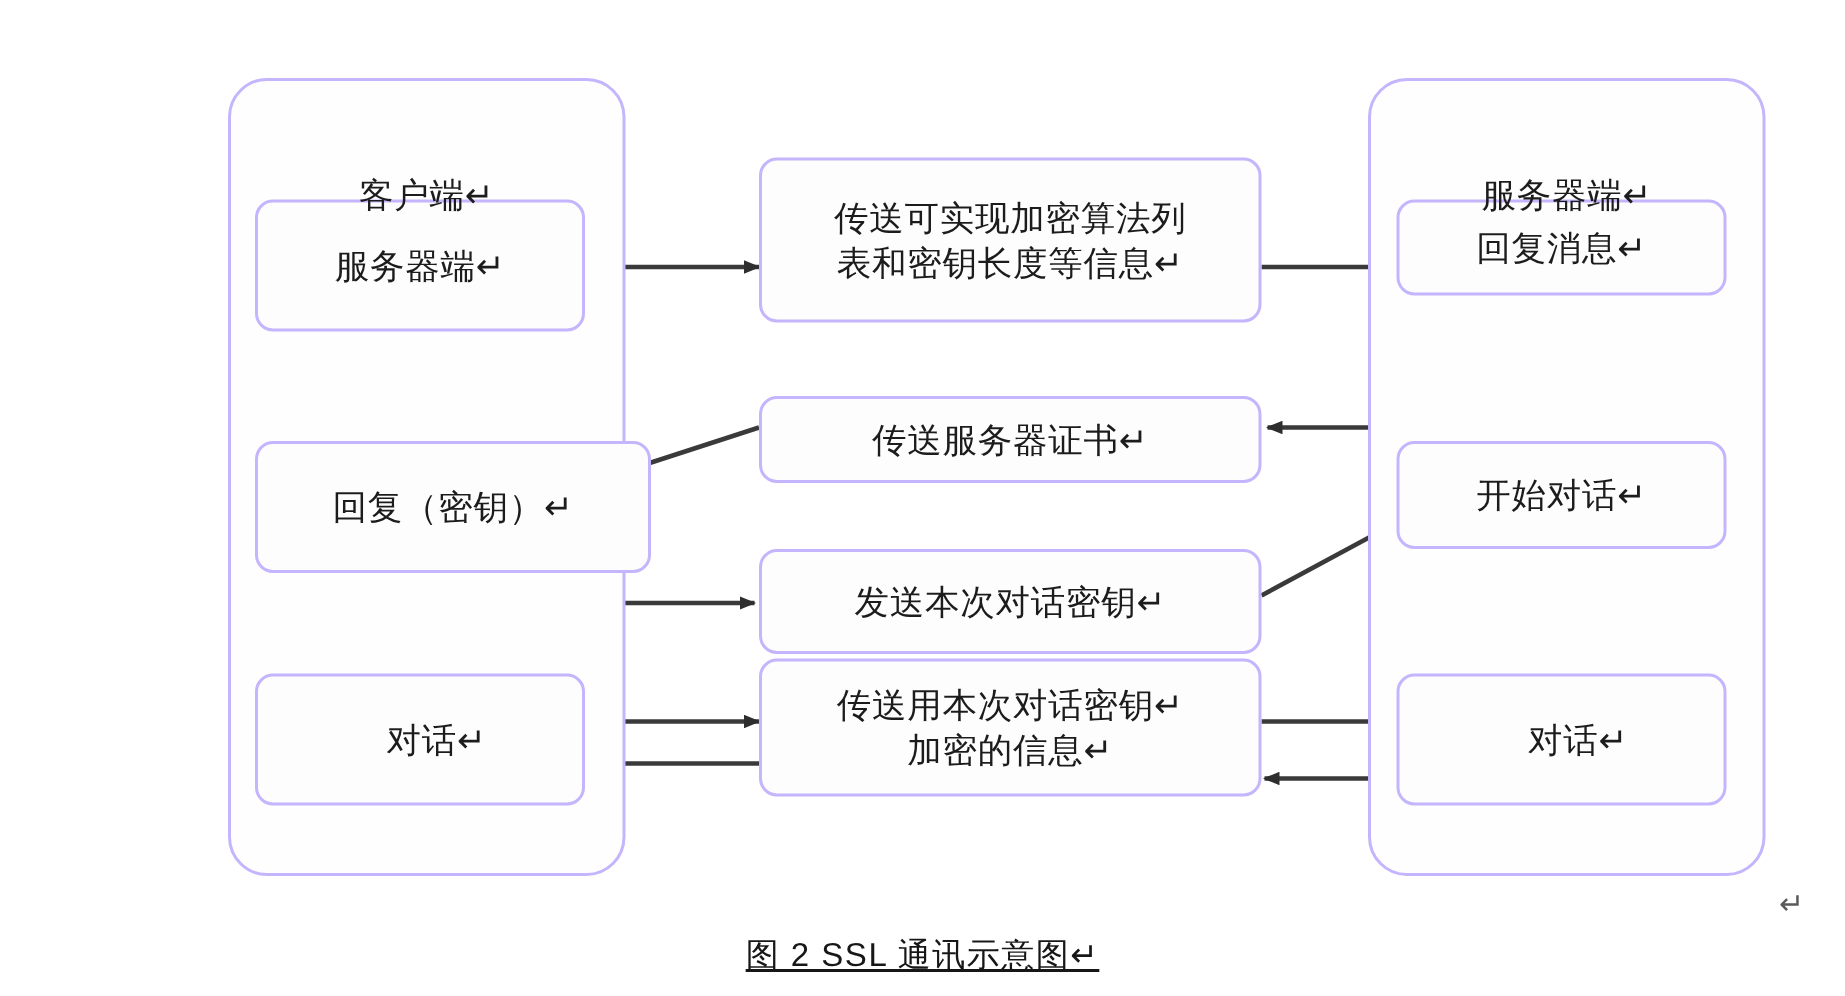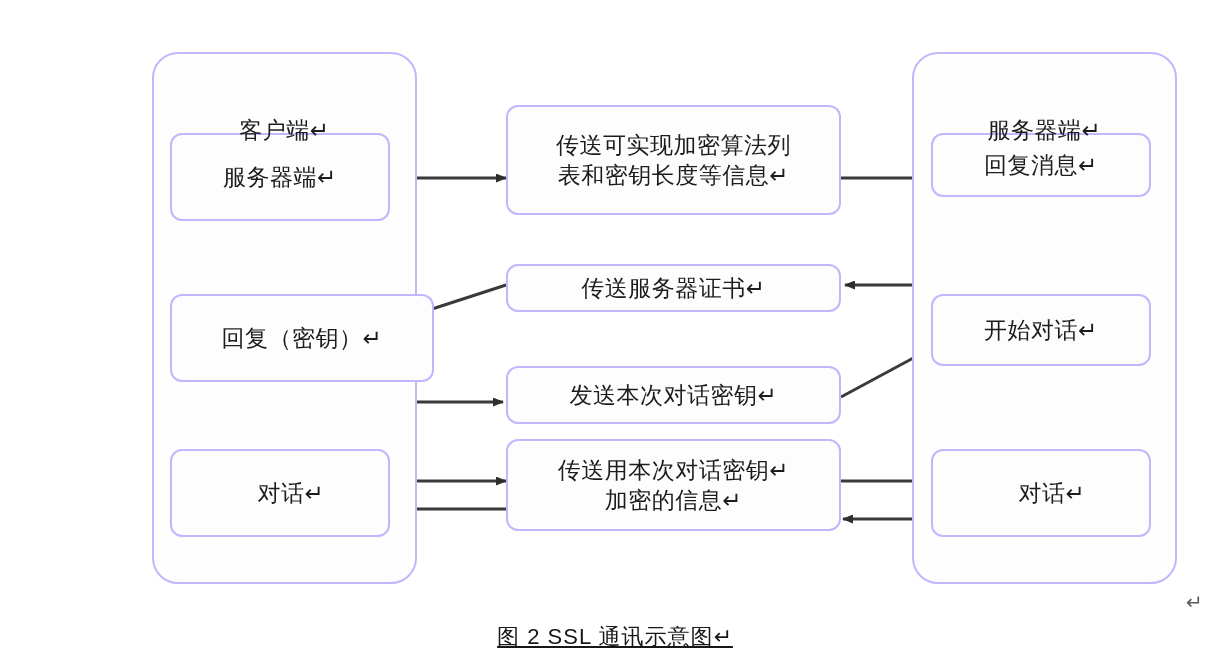--- a/index.html
+++ b/index.html
@@ -148,25 +148,25 @@
 
   <div class="node msg-box align-left" style="left:170px; top:449px; width:220px; height:88px;">
     <span class="node-text">对话↵</span>
   </div>
 
   <div class="node msg-box" style="left:506px; top:105px; width:335px; height:110px;">
     <span class="node-text">传送可实现加密算法列
 表和密钥长度等信息↵</span>
   </div>
 
-  <div class="node msg-box" style="left:506px; top:264px; width:335px; height:48px;">
+  <div class="node msg-box" style="left:506px; top:264px; width:335px; height:58px;">
     <span class="node-text">传送服务器证书↵</span>
   </div>
 
-  <div class="node msg-box" style="left:506px; top:366px; width:335px; height:58px;">
+  <div class="node msg-box" style="left:506px; top:366px; width:335px; height:70px;">
     <span class="node-text">发送本次对话密钥↵</span>
   </div>
 
   <div class="node msg-box" style="left:506px; top:439px; width:335px; height:92px;">
     <span class="node-text">传送用本次对话密钥↵
 加密的信息↵</span>
   </div>
 
   <div class="node container-box" style="left:912px; top:52px; width:265px; height:532px;"></div>
   <div class="container-title" style="left:912px; top:78px; width:265px;">服务器端↵</div>

